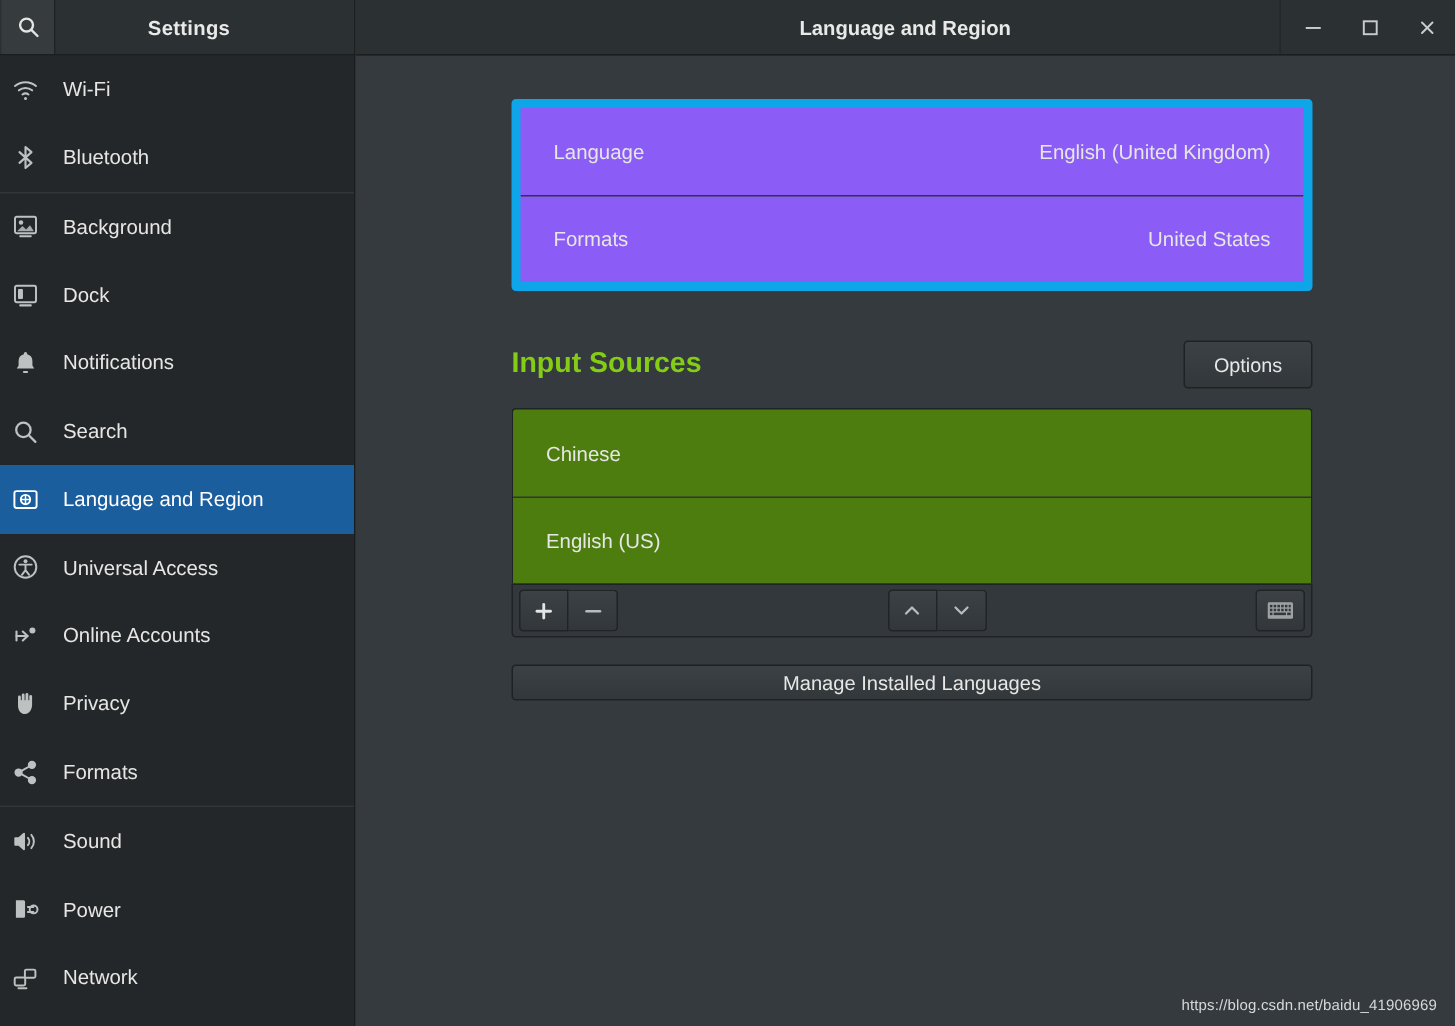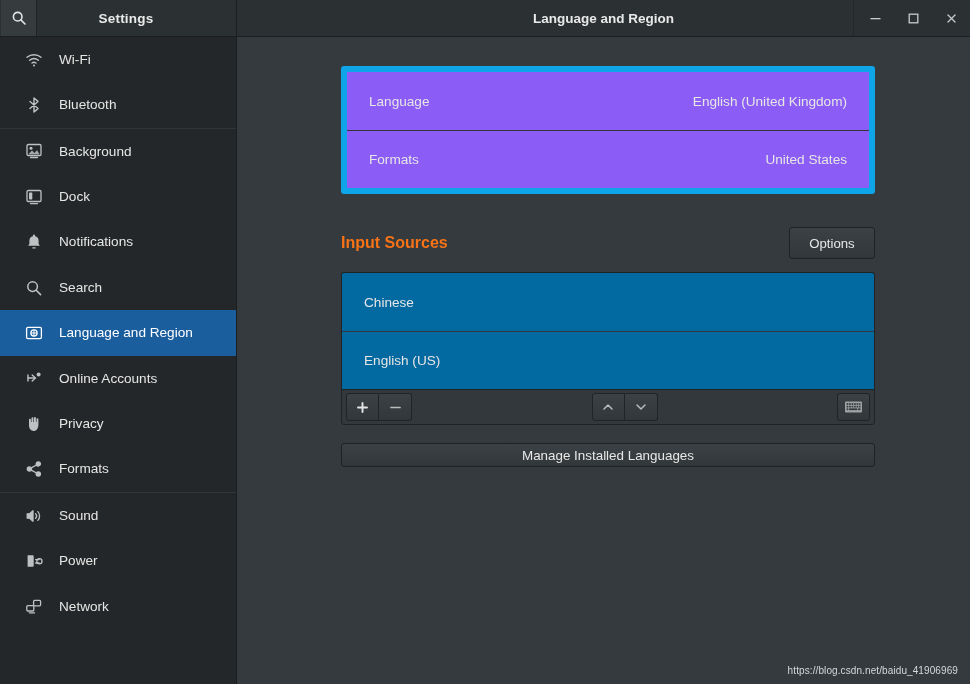--- a/index.html
+++ b/index.html
@@ -49,21 +49,21 @@
     font-weight: bold;
     color: #e9e9e8;
     letter-spacing: .2px;
     pointer-events: none;
   }
   .sidebar-list { flex: 1; overflow: hidden; padding-top: 0; }
   .sidebar-item {
     height: 45.4px;
     display: flex;
     align-items: center;
-    padding-left: 22px;
+    padding-left: 5px;
     cursor: pointer;
     color: #e6e6e5;
   }
   .sidebar-item .ic {
     width: 24px; height: 24px;
     display: flex; align-items: center; justify-content: center;
     margin-right: 13px;
     flex: none;
     opacity: .88;
   }
@@ -141,39 +141,39 @@
   .row .v { margin-left: auto; font-size: 13.6px; color: #e6e6e5; }
 
   .section-head {
     display: flex;
     align-items: center;
     margin-top: 33px;
     margin-bottom: 13px;
     height: 32px;
   }
   .section-head .st {
-    font-size: 16px;
+    font-size: 19px;
     font-weight: bold;
-    color: #f97316;
+    color: #84cc16;
   }
   .btn {
     background: linear-gradient(180deg,#3b4145 0%, #32373a 100%);
     border: 1px solid #1e2224;
     border-radius: 3px;
     color: #e7e7e6;
     font-size: 13.2px;
     font-family: "Liberation Sans", sans-serif;
     padding: 0 14px;
     height: 32px;
     cursor: pointer;
   }
   .options-btn { margin-left: auto; min-width: 86px; }
 
   .list-card {
-    background: #0369a1;
+    background: #4d7c0f;
     border: 1px solid #1f2325;
     border-radius: 3px 3px 0 0;
     border-bottom: none;
     overflow: hidden;
   }
   .src-row {
     height: 58px;
     display: flex;
     align-items: center;
     padding: 0 22px;
@@ -304,20 +304,30 @@
         </div>
         <div class="sidebar-item selected">
           <span class="ic">
             <svg width="18" height="18" viewBox="0 0 18 18" fill="none" stroke="#ffffff" stroke-width="1.3">
               <rect x="1.6" y="3.4" width="14.8" height="11.2" rx="1.4"></rect>
               <circle cx="9" cy="9" r="3.1"></circle>
               <path d="M9 5.9v6.2M5.9 9h6.2" stroke-width="1"></path>
             </svg>
           </span>
           <span class="lbl">Language and Region</span>
+        </div>
+        <div class="sidebar-item">
+          <span class="ic">
+            <svg width="18" height="18" viewBox="0 0 18 18" fill="none" stroke="#d4d7d8" stroke-width="1.3">
+              <circle cx="9" cy="9" r="7.2"></circle>
+              <circle cx="9" cy="5.2" r="1.3" fill="#d4d7d8" stroke="none"></circle>
+              <path d="M4.9 7.4h8.2M9 7.8v3.3M9 11.1 6.6 14.2M9 11.1l2.4 3.1" stroke-linecap="round"></path>
+            </svg>
+          </span>
+          <span class="lbl">Universal Access</span>
         </div>
         <div class="sidebar-item">
           <span class="ic">
             <svg width="18" height="18" viewBox="0 0 18 18" fill="none" stroke="#d4d7d8" stroke-width="1.4" stroke-linecap="round">
               <path d="M3 6v6"></path>
               <path d="M3 9h7"></path>
               <path d="M7.2 6 10.4 9l-3.2 3"></path>
               <circle cx="13.6" cy="5.4" r="2" fill="#d4d7d8" stroke="none"></circle>
             </svg>
           </span>

